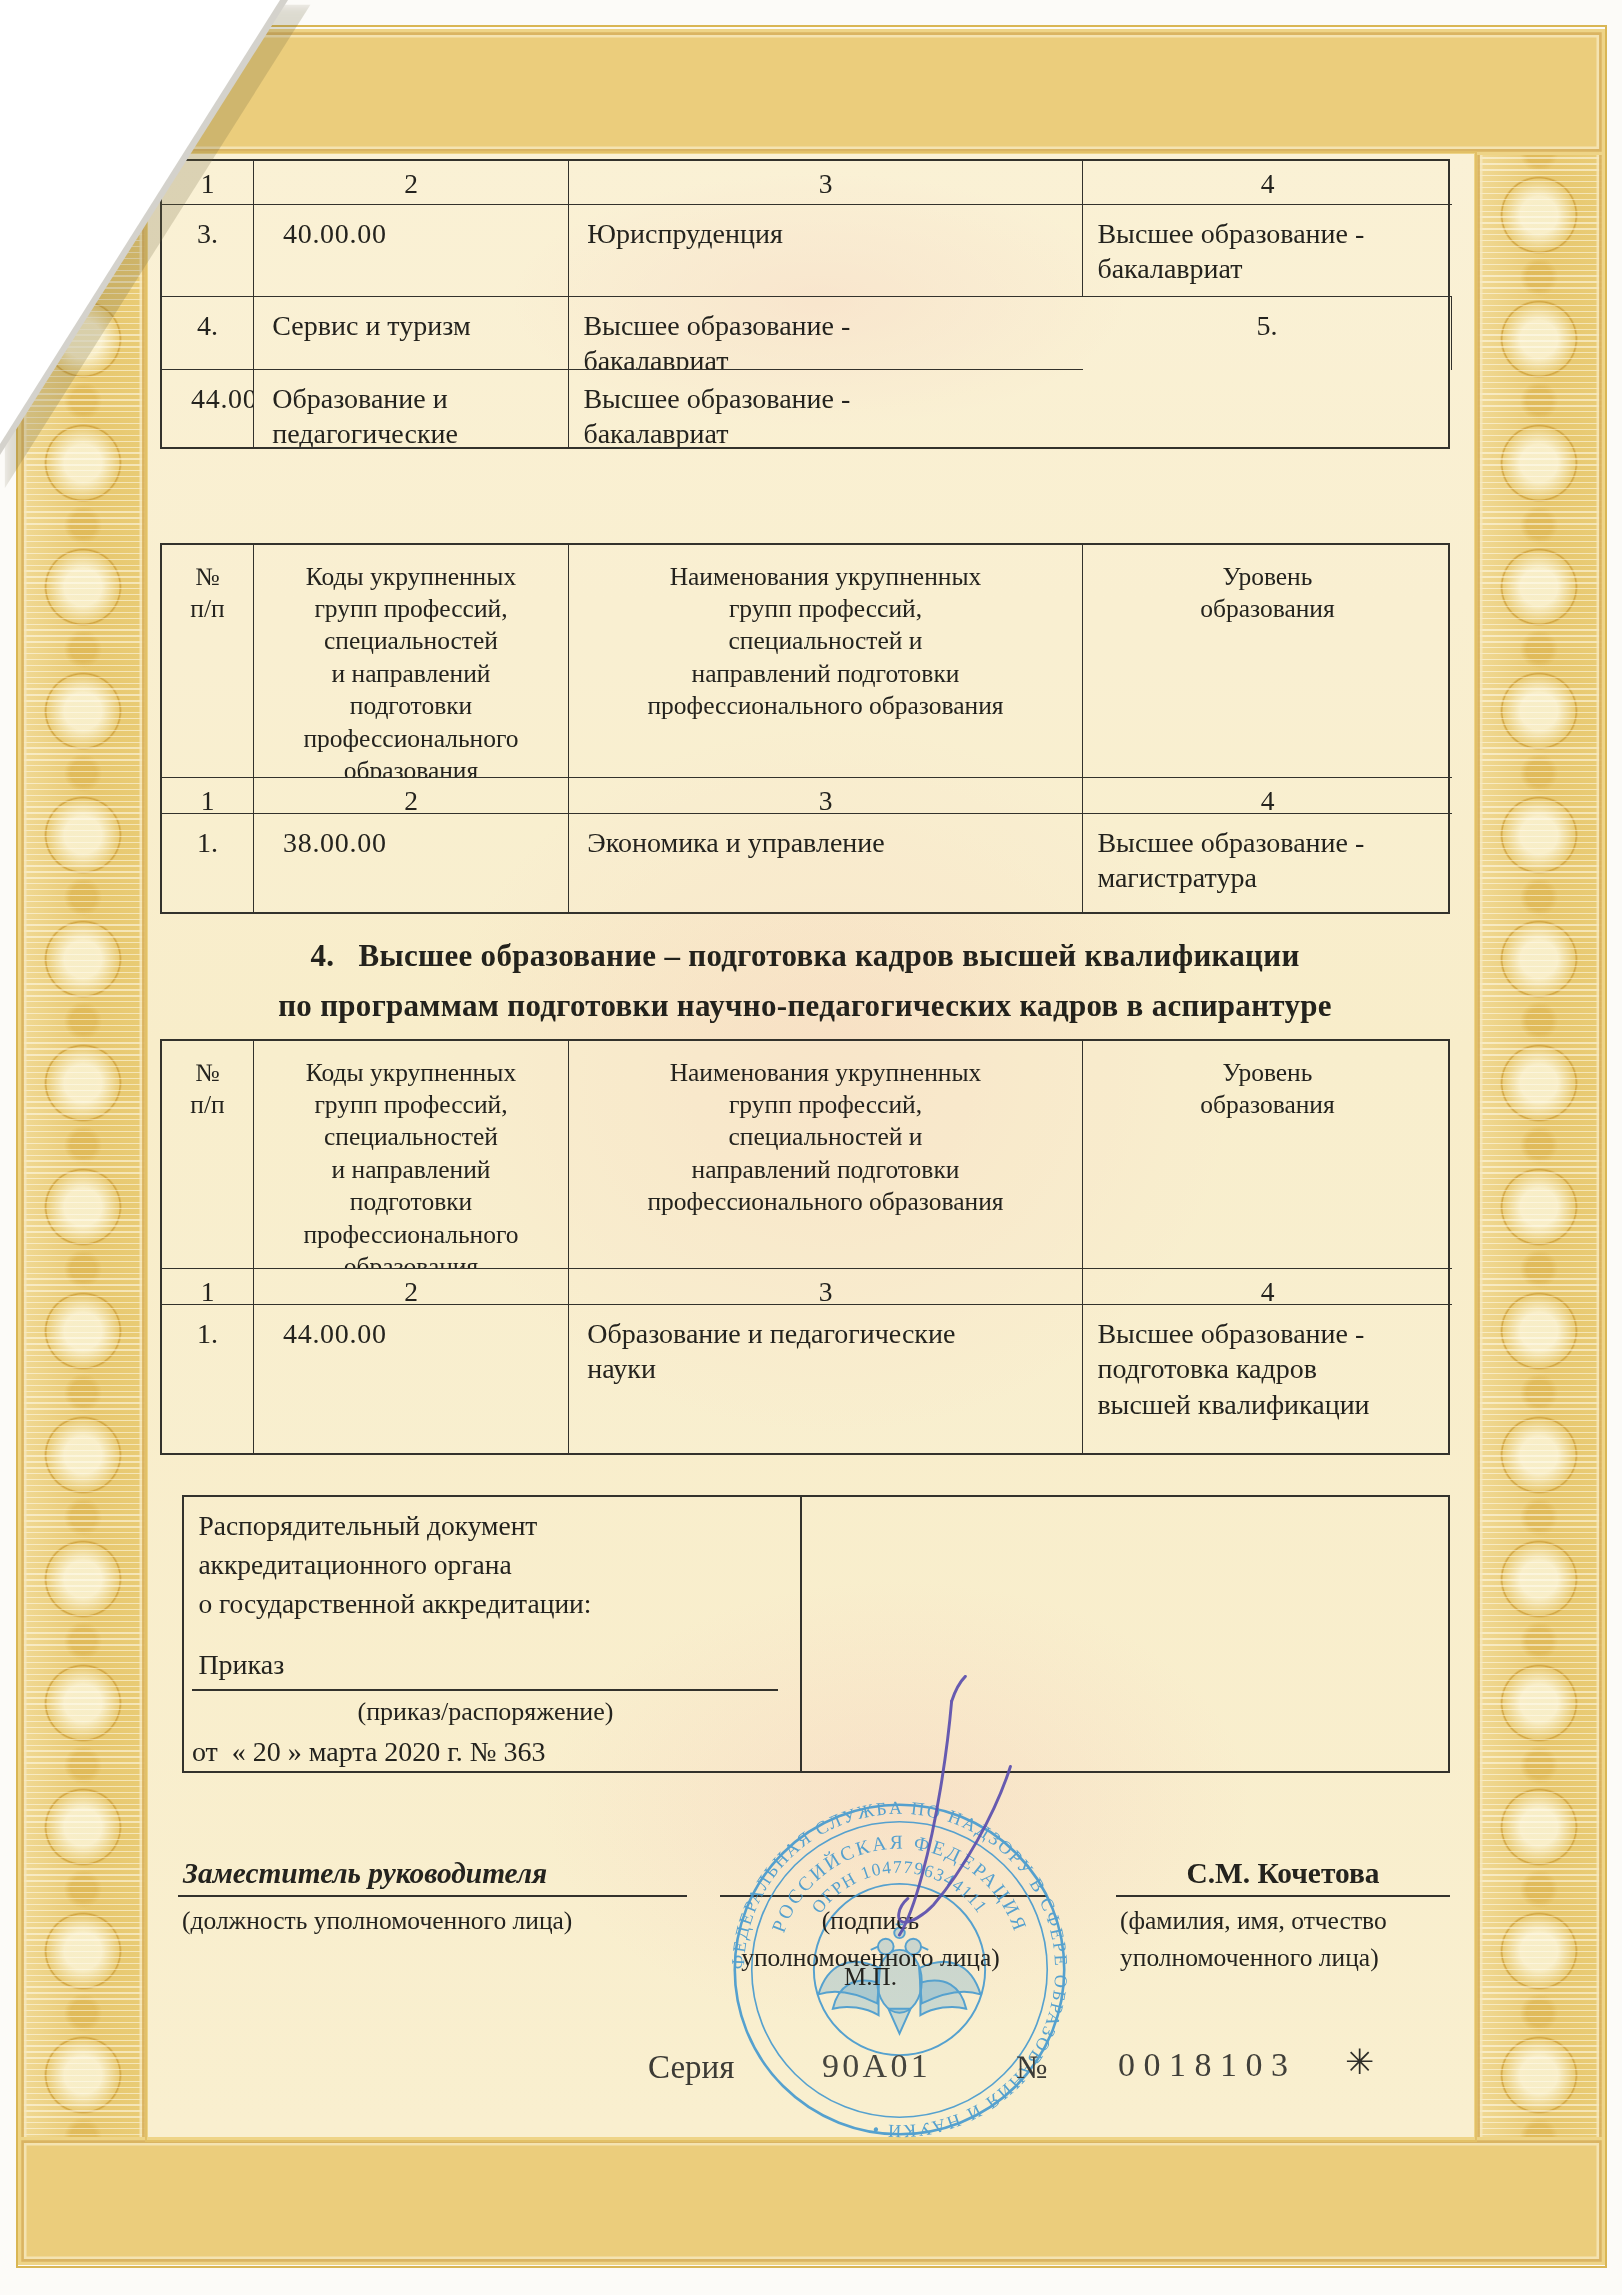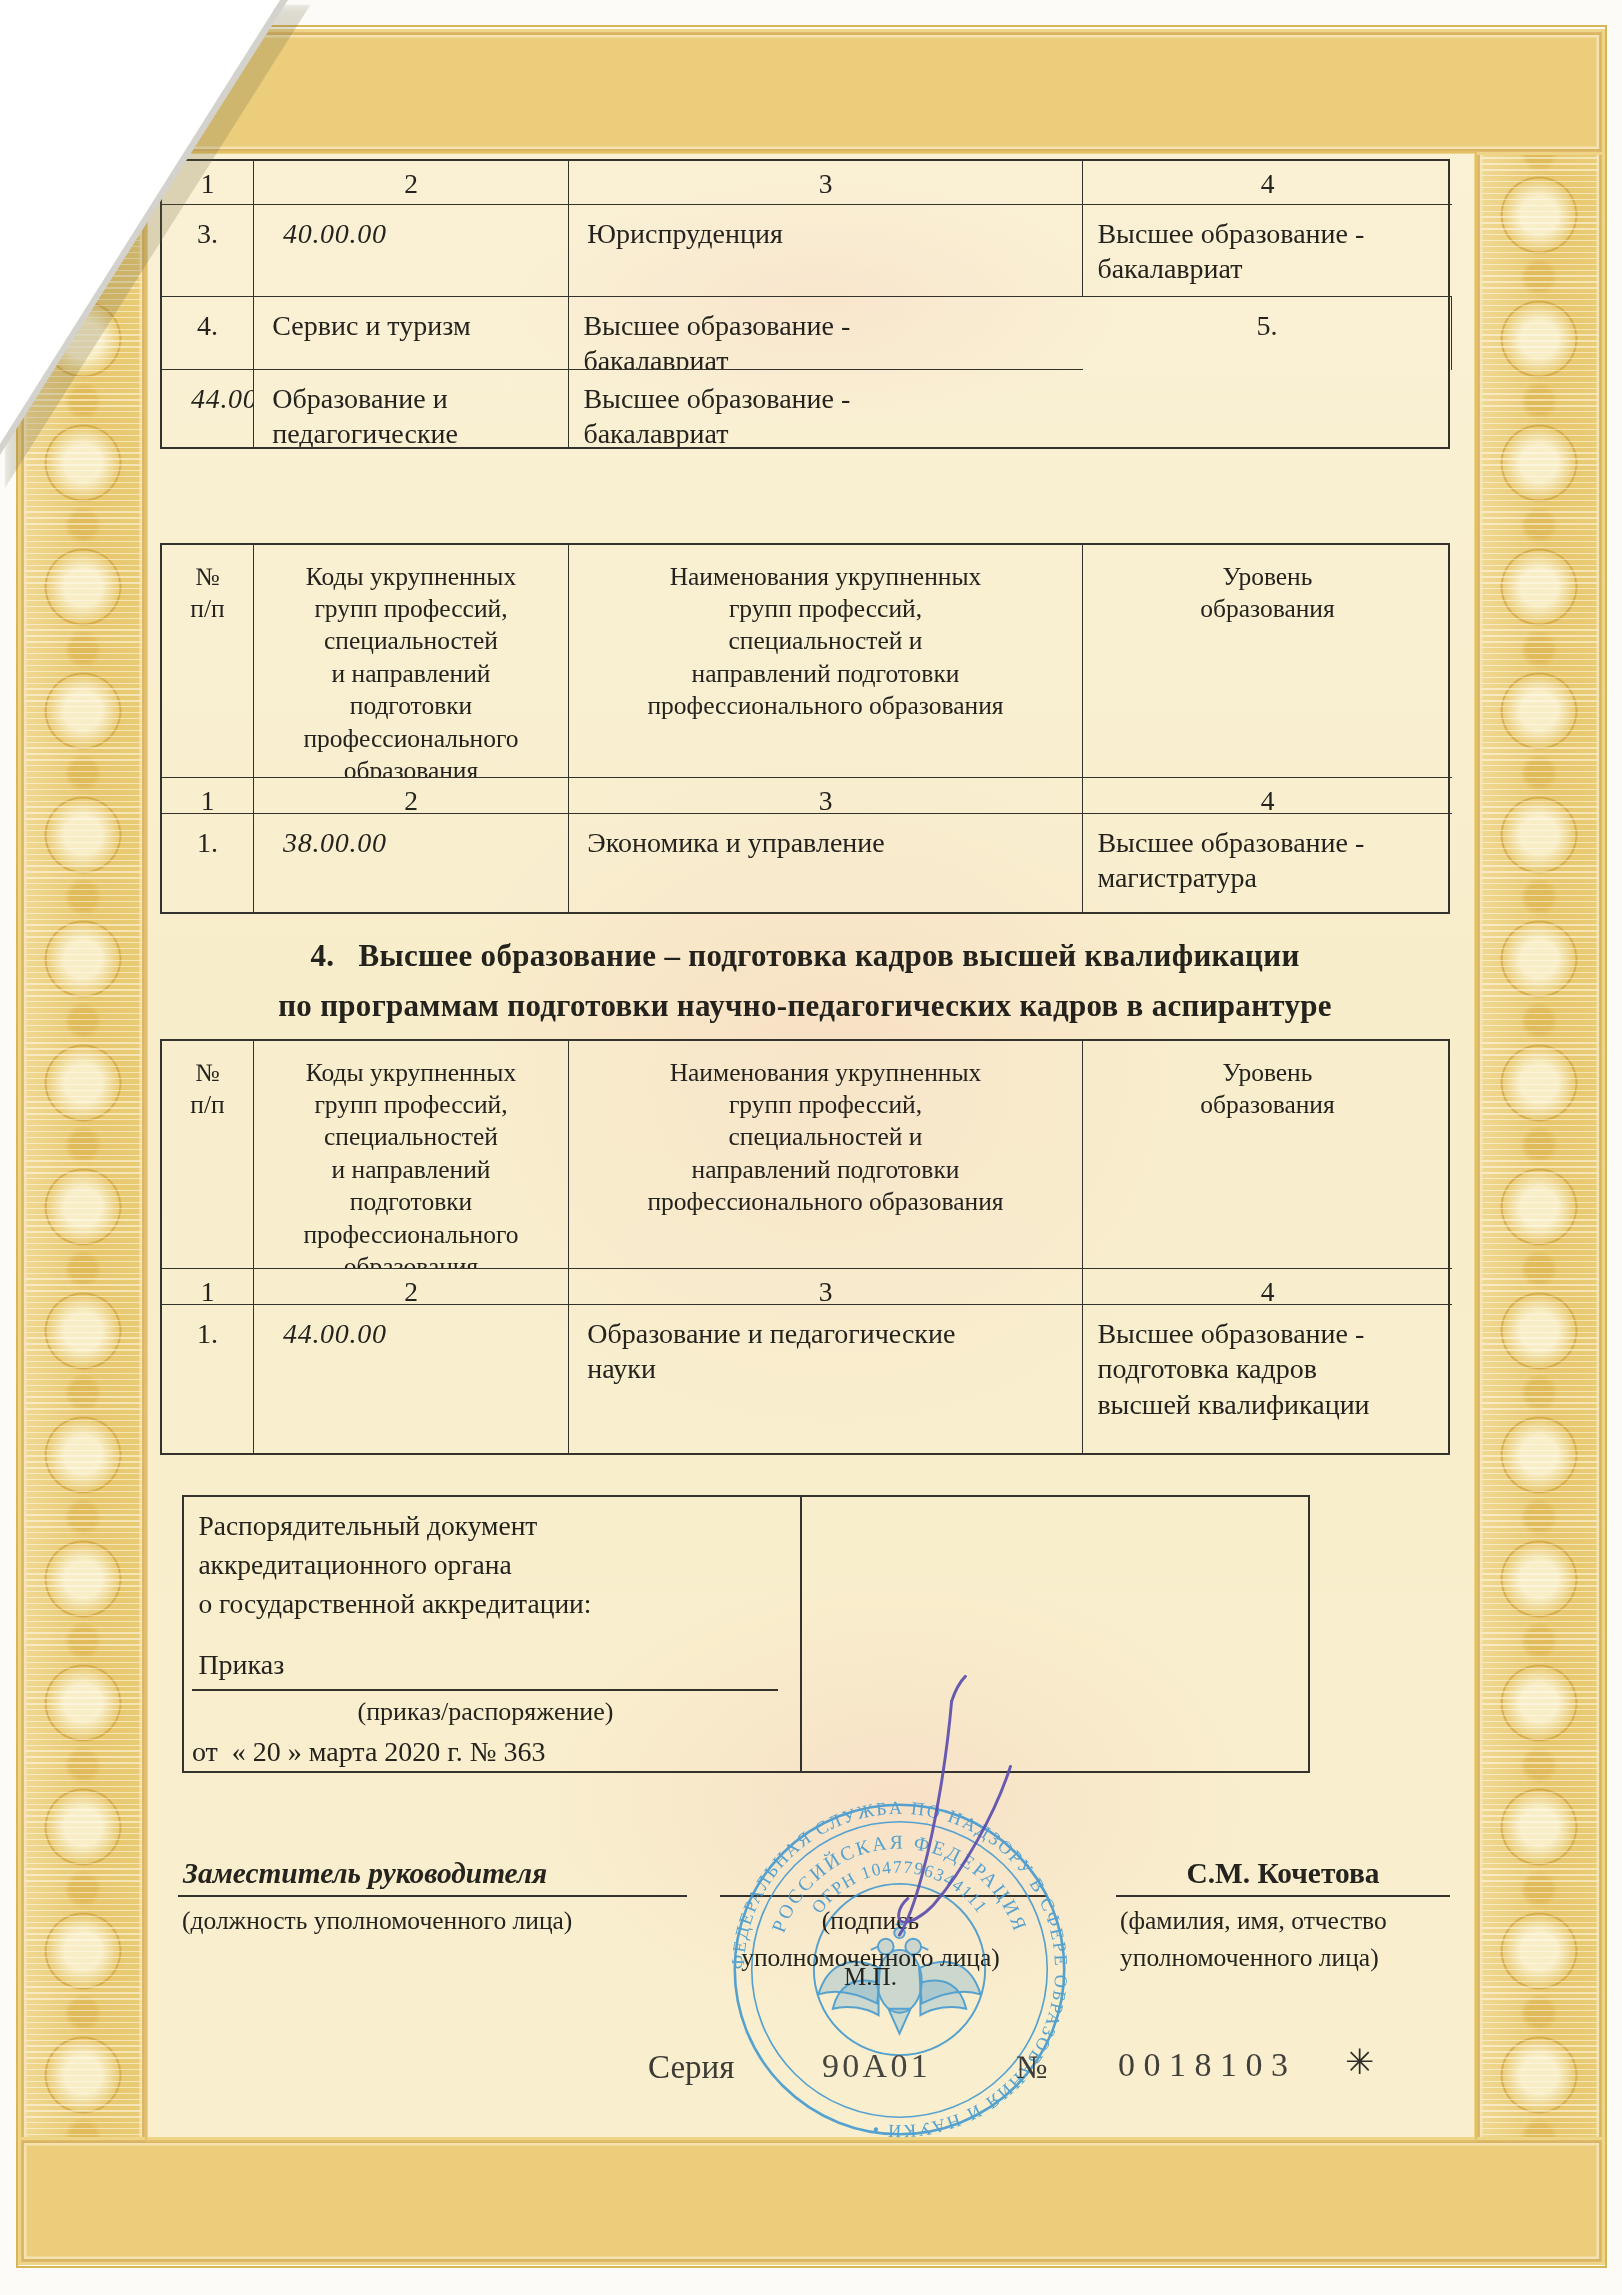--- a/index.html
+++ b/index.html
@@ -59,30 +59,30 @@
 
   
   .tbl{position:absolute;z-index:4;display:grid;width:1290px;border:2px solid var(--line);
     grid-template-columns:92px 315px 514px 369px;background:rgba(250,241,212,.35);}
   .cl{border-right:1.6px solid var(--line);border-bottom:1.6px solid var(--line);font-size:28px;line-height:1.28;overflow:hidden;}
   .lastc{border-right:none;}
   .lastr{border-bottom:none;}
   .pre{white-space:pre-line;}
   .numcell{text-align:center;font-size:27.5px;padding-top:5.2px;}
   .c-n{text-align:center;padding-top:10.5px;}
-  .c-code{padding:10.5px 5.2px 0 29px;letter-spacing:0.7px;font-style:italic;}
+  .c-code{padding:10.5px 5.2px 0 29px;letter-spacing:0.7px;}
   .c-name{padding:10.5px 6.5px 0 18.3px;}
   .c-level{padding:10.5px 5.2px 0 14.4px;}
   .hcell{text-align:center;font-size:25.5px;line-height:1.27;padding-top:15.7px;}
 
   .heading{position:absolute;left:160px;width:1290px;z-index:4;text-align:center;
     font-weight:bold;font-size:31px;color:#23221c;letter-spacing:0.3px;white-space:pre-line;line-height:1.62;}
 
   
-  .order-box{position:absolute;left:182px;top:1495px;width:1128px;height:278px;border:2px solid var(--line);z-index:4;}
+  .order-box{position:absolute;left:182px;top:1495px;width:1268px;height:278px;border:2px solid var(--line);z-index:4;}
   .ob-divider{position:absolute;left:616px;top:0;bottom:0;width:2px;background:var(--line);}
   .ob-label{position:absolute;left:14.4px;top:9.2px;width:576px;font-size:27.5px;line-height:1.42;white-space:pre-line;}
   .ob-value{position:absolute;left:14.4px;top:152px;font-size:28px;}
   .ob-underline{position:absolute;left:7.9px;top:192px;width:586px;height:2px;background:var(--line);}
   .ob-caption{position:absolute;left:79px;top:200px;width:445px;text-align:center;font-size:26px;}
   .ob-date{position:absolute;left:7.9px;top:239px;font-size:28px;}
 
   
   .sig-pos{position:absolute;left:183px;top:1857px;width:510px;font-size:29.4px;font-weight:bold;z-index:4;font-style:italic;}
   .uline{position:absolute;height:2px;background:var(--line);z-index:4;}

